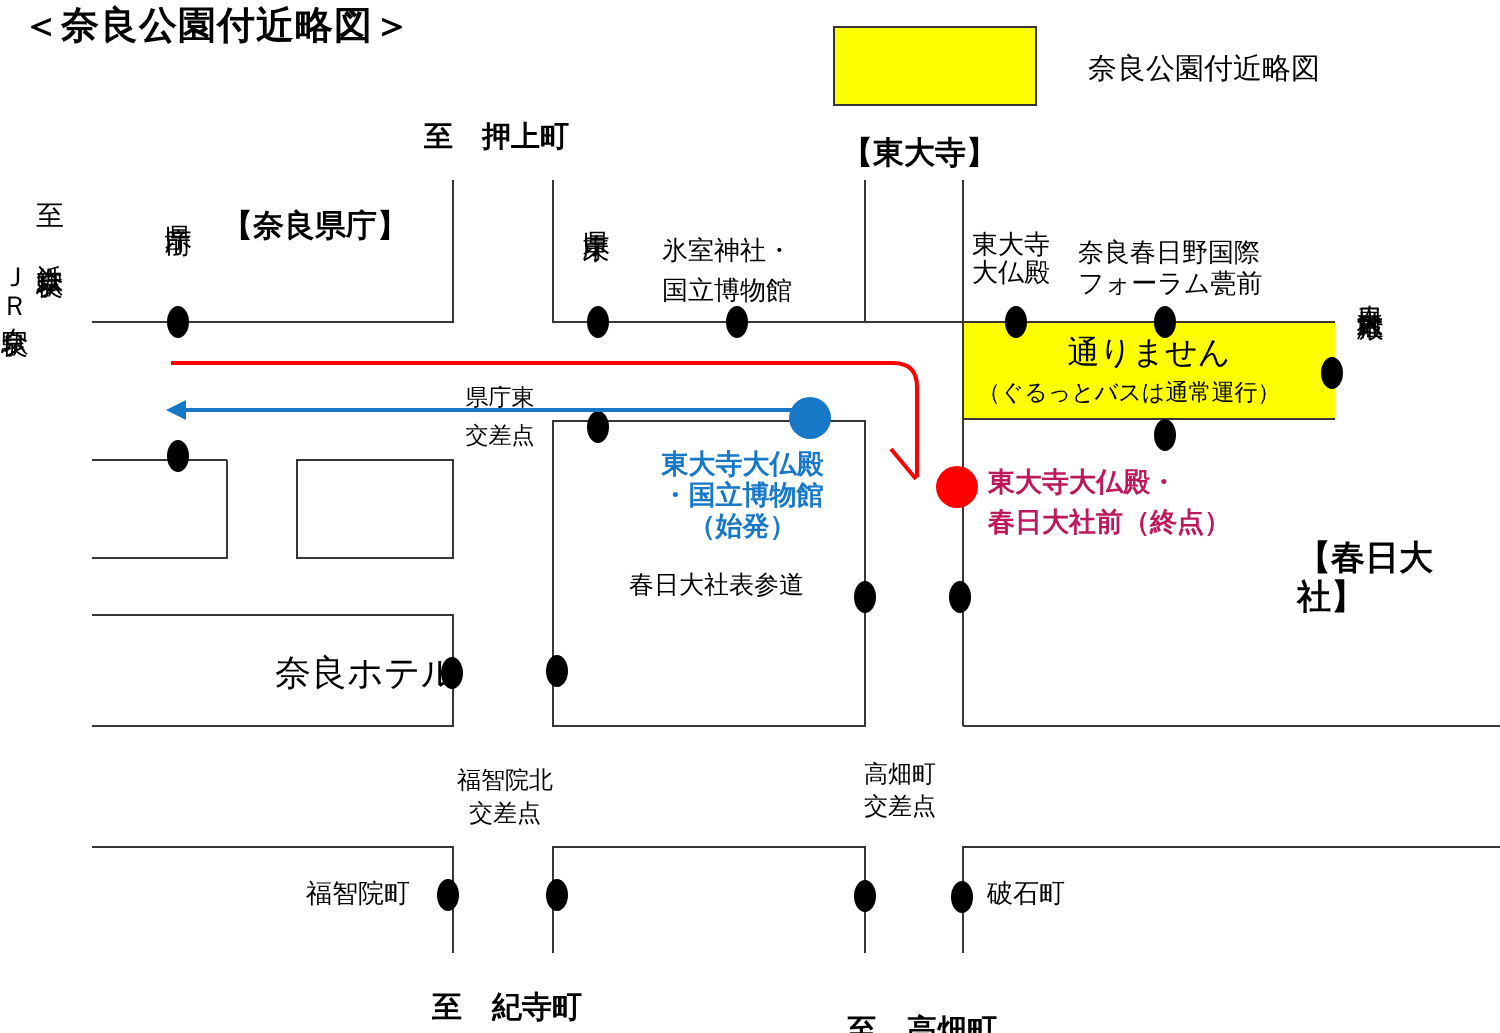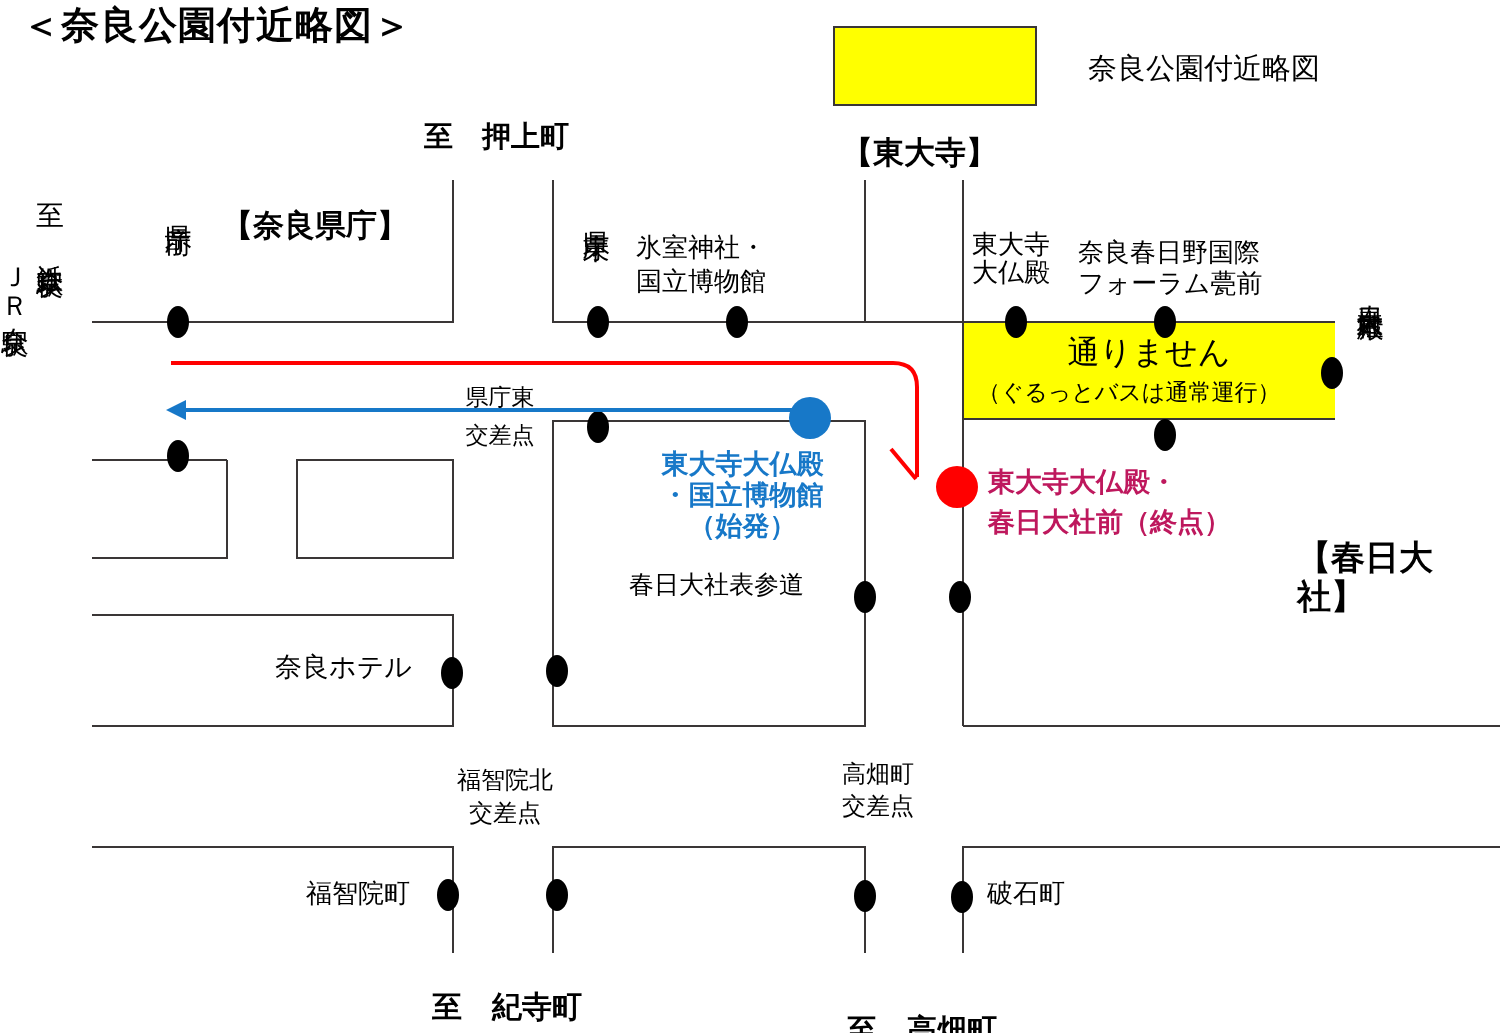--- a/index.html
+++ b/index.html
@@ -17,35 +17,35 @@
   #legend-box{left:833px;top:26px;width:200px;height:76px;background:#ffff00;border:2px solid #3a3636;}
   #legend-text{left:1088px;top:52px;font-size:29px;}
 
   #to-oshiagecho{left:424px;top:120px;font-size:29px;font-weight:bold;}
   #to-label{left:36px;top:200px;font-size:28px;}
   #kintetsu-nara{left:34px;top:243px;font-size:27px;}
   #jr-nara{left:-1px;top:248px;font-size:27px;}
   #kencho-mae{left:162px;top:204px;font-size:27px;}
   #nara-kencho{left:222px;top:208px;font-size:31px;}
   #kencho-higashi-stop{left:580px;top:210px;font-size:27px;}
-  #himuro{left:636px;top:230px;font-size:26px;line-height:34px;}
+  #himuro{left:662px;top:230px;font-size:26px;line-height:40px;}
   #todaiji{left:842px;top:135px;font-size:31px;}
   #daibutsuden-stop{left:972px;top:230px;font-size:26px;line-height:28px;}
   #forum-stop{left:1078px;top:230px;font-size:26px;line-height:31px;margin-top:7px;}
   #kasuga-honden{left:1354px;top:284px;font-size:27px;}
   #toorimasen{left:963px;top:334px;width:372px;font-size:32px;}
   #gurutto{left:963px;top:379px;width:332px;font-size:23px;}
   #kencho-higashi-kosaten{left:440px;top:378px;width:120px;font-size:23px;line-height:38px;}
   #start-stop-label{left:630px;top:449px;width:225px;font-size:27px;font-weight:bold;line-height:31px;color:#1778c8;}
   #end-stop-label{left:988px;top:462px;font-size:27px;font-weight:bold;line-height:40px;color:#be185d;}
   #kasuga-taisha{left:1297px;top:538px;font-size:34px;}
   #omotesando{left:629px;top:570px;font-size:25px;}
-  #nara-hotel{left:275px;top:652px;font-size:27px;}
+  #nara-hotel{left:275px;top:652px;font-size:36px;}
   #fukuchiin-kita-kosaten{left:445px;top:763px;width:120px;font-size:24px;line-height:33px;}
-  #takabatake-kosaten{left:818px;top:758px;width:120px;font-size:24px;line-height:32px;}
+  #takabatake-kosaten{left:840px;top:758px;width:120px;font-size:24px;line-height:32px;}
   #fukuchiin-cho{left:306px;top:879px;font-size:26px;}
   #wariishi-cho{left:987px;top:879px;font-size:26px;}
   #to-kideracho{left:432px;top:990px;font-size:30px;font-weight:bold;}
   #to-takabatakecho{left:847px;top:990px;font-size:30px;font-weight:bold;margin-top:23px;}
 </style>
 </head>
 <body>
 
 <div id="stage">
 

